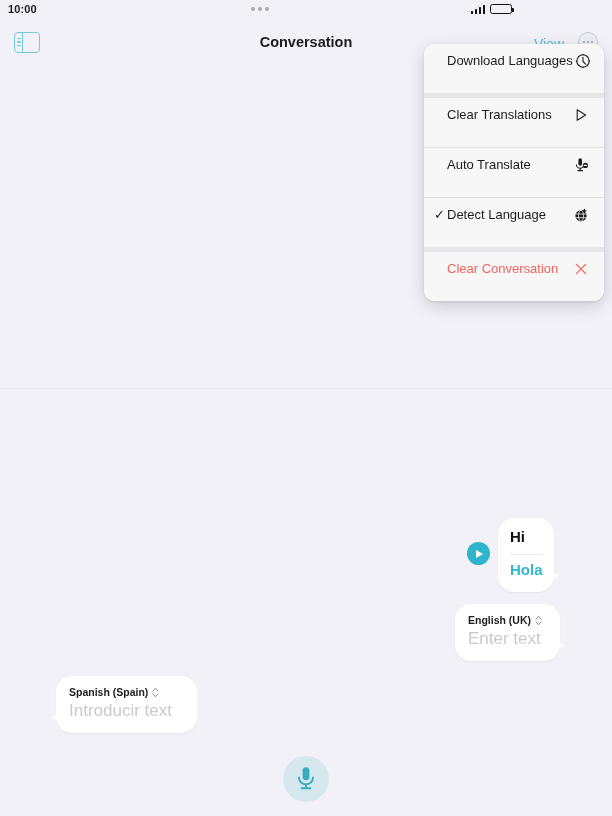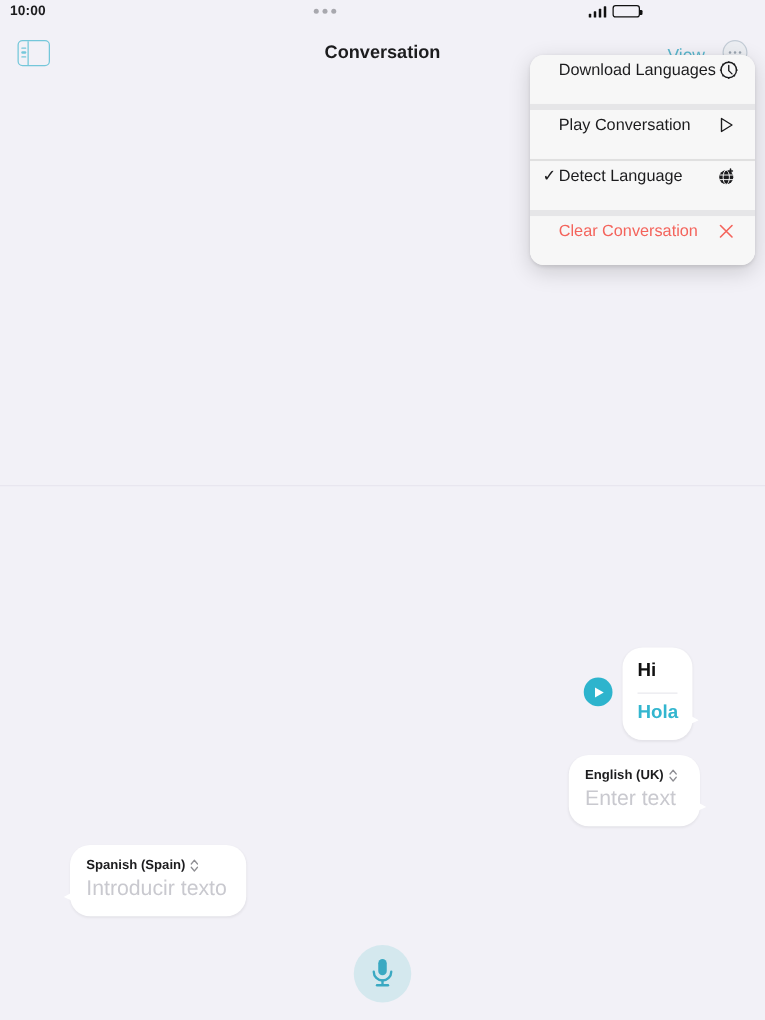--- a/index.html
+++ b/index.html
@@ -104,21 +104,21 @@
   .menu {
     position: absolute; top: 44px; left: 424px;
     width: 180px;
     background: #f7f7f7;
     border-radius: 11px;
     box-shadow: 0 5px 18px rgba(0,0,0,0.16), 0 1px 3px rgba(0,0,0,0.10);
     overflow: hidden;
     font-size: 13px;
   }
   .menu-item {
-    height: 39px;
+    height: 49px;
     display: flex; align-items: center;
     padding: 0 13px 16px 10px;
     background: #f7f7f7;
     cursor: pointer;
     position: relative;
   }
   .menu-item .check {
     width: 13px; flex: none;
     font-size: 13px; color: #1c1c1e;
     line-height: 1;
@@ -281,29 +281,42 @@
             <path d="M8 0.9 v1.5 M8 13.6 v1.5 M0.9 8 h1.5 M13.6 8 h1.5"></path>
             <path d="M3 3 l1.1 1.1 M11.9 11.9 l1.1 1.1 M13 3 l-1.1 1.1 M4.1 11.9 l-1.1 1.1"></path>
           </g>
         </svg>
       </span>
     </div>
     <div class="menu-sep-thick"></div>
 
     <div class="menu-item">
       <span class="check"></span>
-      <span class="label">Play Conversation</span>
+      <span class="label">Clear Translations</span>
       <span class="mico">
         <svg width="14" height="14" viewBox="0 0 14 14">
           <path d="M3.2 1.8 L11.6 7 L3.2 12.2 Z" fill="none" stroke="#1c1c1e" stroke-width="1.1" stroke-linejoin="round"></path>
         </svg>
       </span>
     </div>
     <div class="menu-sep-thin"></div>
 
+    <div class="menu-item">
+      <span class="check"></span>
+      <span class="label">Auto Translate</span>
+      <span class="mico">
+        <svg width="16" height="16" viewBox="0 0 16 16">
+          <rect x="5.4" y="1.3" width="3.6" height="7.4" rx="1.8" fill="#1c1c1e"></rect>
+          <path d="M3.4 7.4 a3.8 3.8 0 0 0 7.6 0" fill="none" stroke="#1c1c1e" stroke-width="1.1"></path>
+          <path d="M7.2 11.2 v2.2 M4.9 13.6 h4.6" stroke="#1c1c1e" stroke-width="1.1" stroke-linecap="round"></path>
+          <circle cx="12.4" cy="8.4" r="2.6" fill="#1c1c1e"></circle>
+          <path d="M11.1 8.4 h2.6" stroke="#f7f7f7" stroke-width="1.1" stroke-linecap="round"></path>
+        </svg>
+      </span>
+    </div>
     <div class="menu-sep-thin"></div>
 
     <div class="menu-item">
       <span class="check">✓</span>
       <span class="label">Detect Language</span>
       <span class="mico">
         <svg width="16" height="16" viewBox="0 0 16 16">
           <circle cx="8" cy="8.8" r="5.6" fill="#1c1c1e"></circle>
           <g stroke="#f7f7f7" stroke-width="0.8" fill="none">
             <ellipse cx="8" cy="8.8" rx="2.5" ry="5.6"></ellipse>
@@ -354,21 +367,21 @@
   <div class="bubble left input-bubble" id="es-input">
     <div class="lang-row">
       <span class="lang-label">Spanish (Spain)</span>
       <span class="chev">
         <svg width="7" height="11" viewBox="0 0 7 11">
           <path d="M1 4.2 L3.5 1.2 L6 4.2" fill="none" stroke="#8e8e93" stroke-width="1" stroke-linecap="round" stroke-linejoin="round"></path>
           <path d="M1 6.8 L3.5 9.8 L6 6.8" fill="none" stroke="#8e8e93" stroke-width="1" stroke-linecap="round" stroke-linejoin="round"></path>
         </svg>
       </span>
     </div>
-    <div class="placeholder-text">Introducir texto</div>
+    <div class="placeholder-text">Introducir text</div>
   </div>
 
   <button class="mic-btn">
     <span>
       <svg width="22" height="26" viewBox="0 0 22 26">
         <rect x="7.6" y="2.2" width="6.8" height="13" rx="3.4" fill="#3aa9c2"></rect>
         <path d="M4 12.4 a7 7 0 0 0 14 0" fill="none" stroke="#3aa9c2" stroke-width="1.9" stroke-linecap="round"></path>
         <path d="M11 19.4 v3.4" stroke="#3aa9c2" stroke-width="1.9" stroke-linecap="round"></path>
         <path d="M6.6 23.2 h8.8" stroke="#3aa9c2" stroke-width="1.9" stroke-linecap="round"></path>
       </svg>

